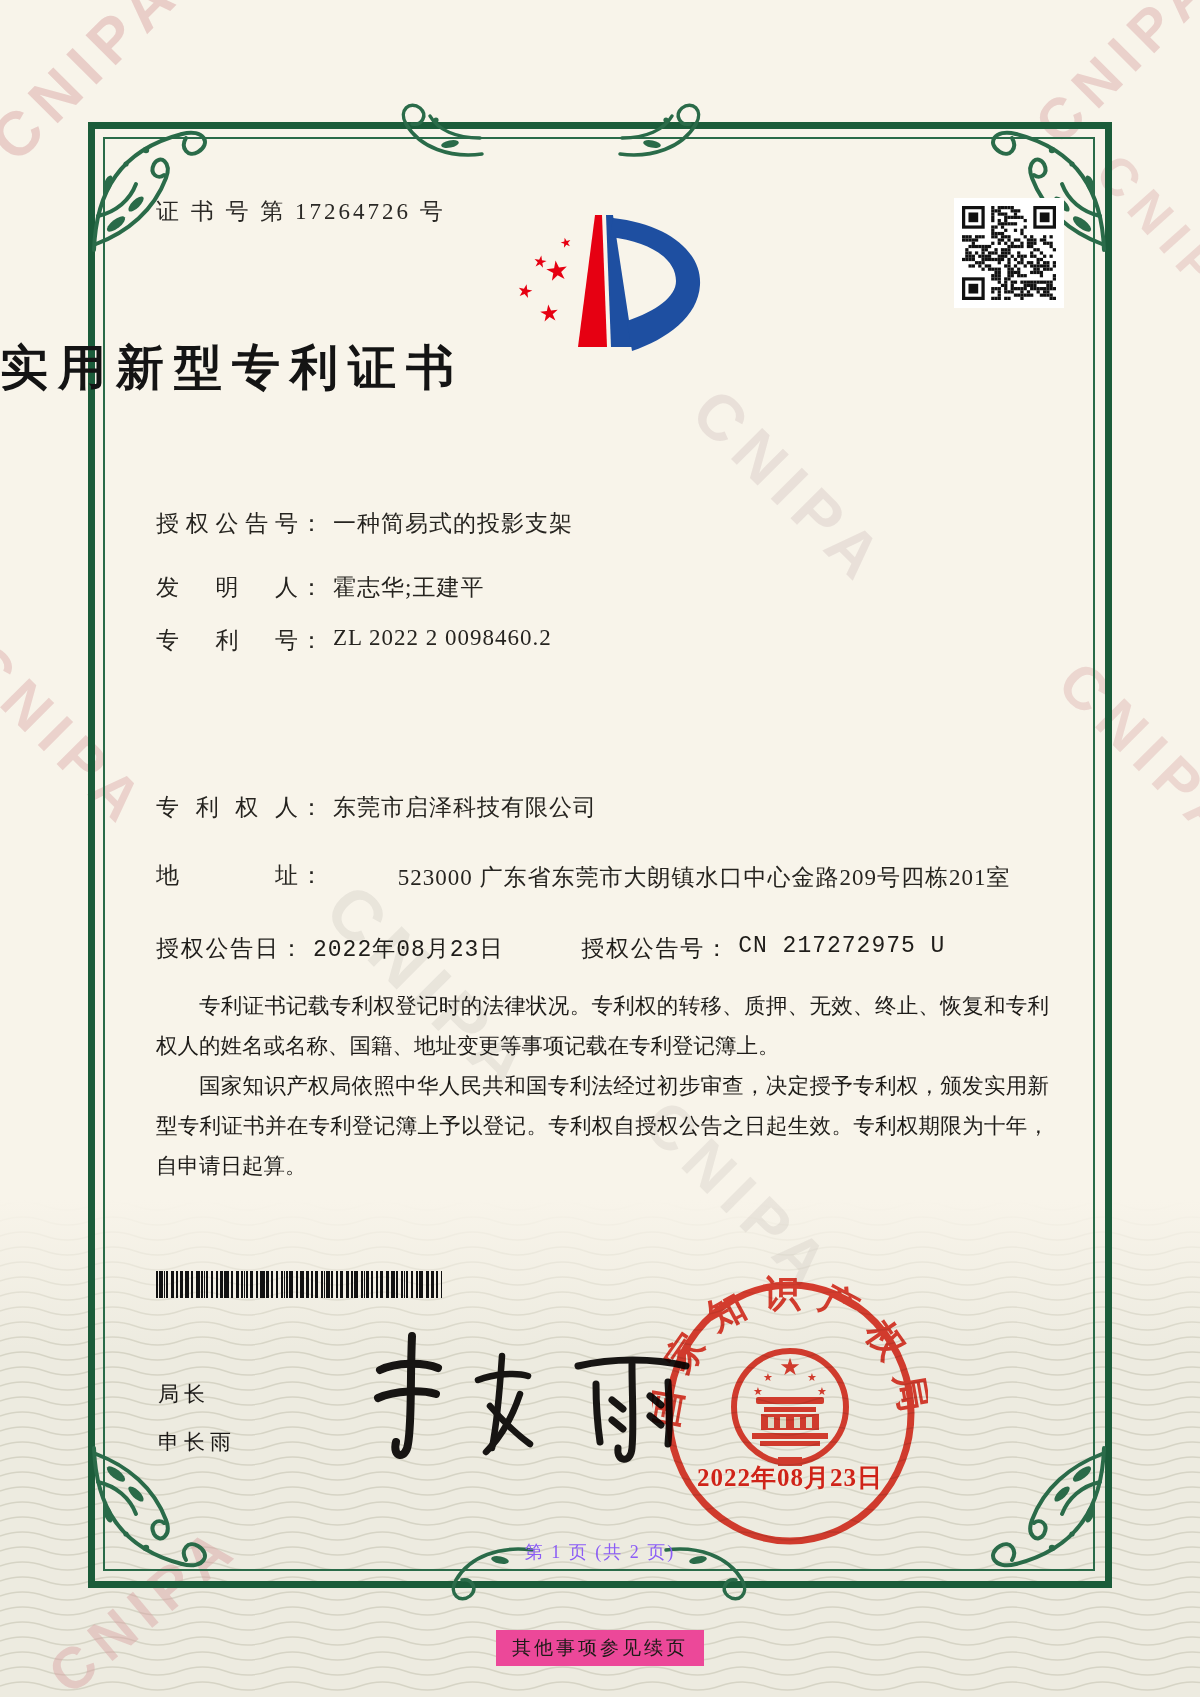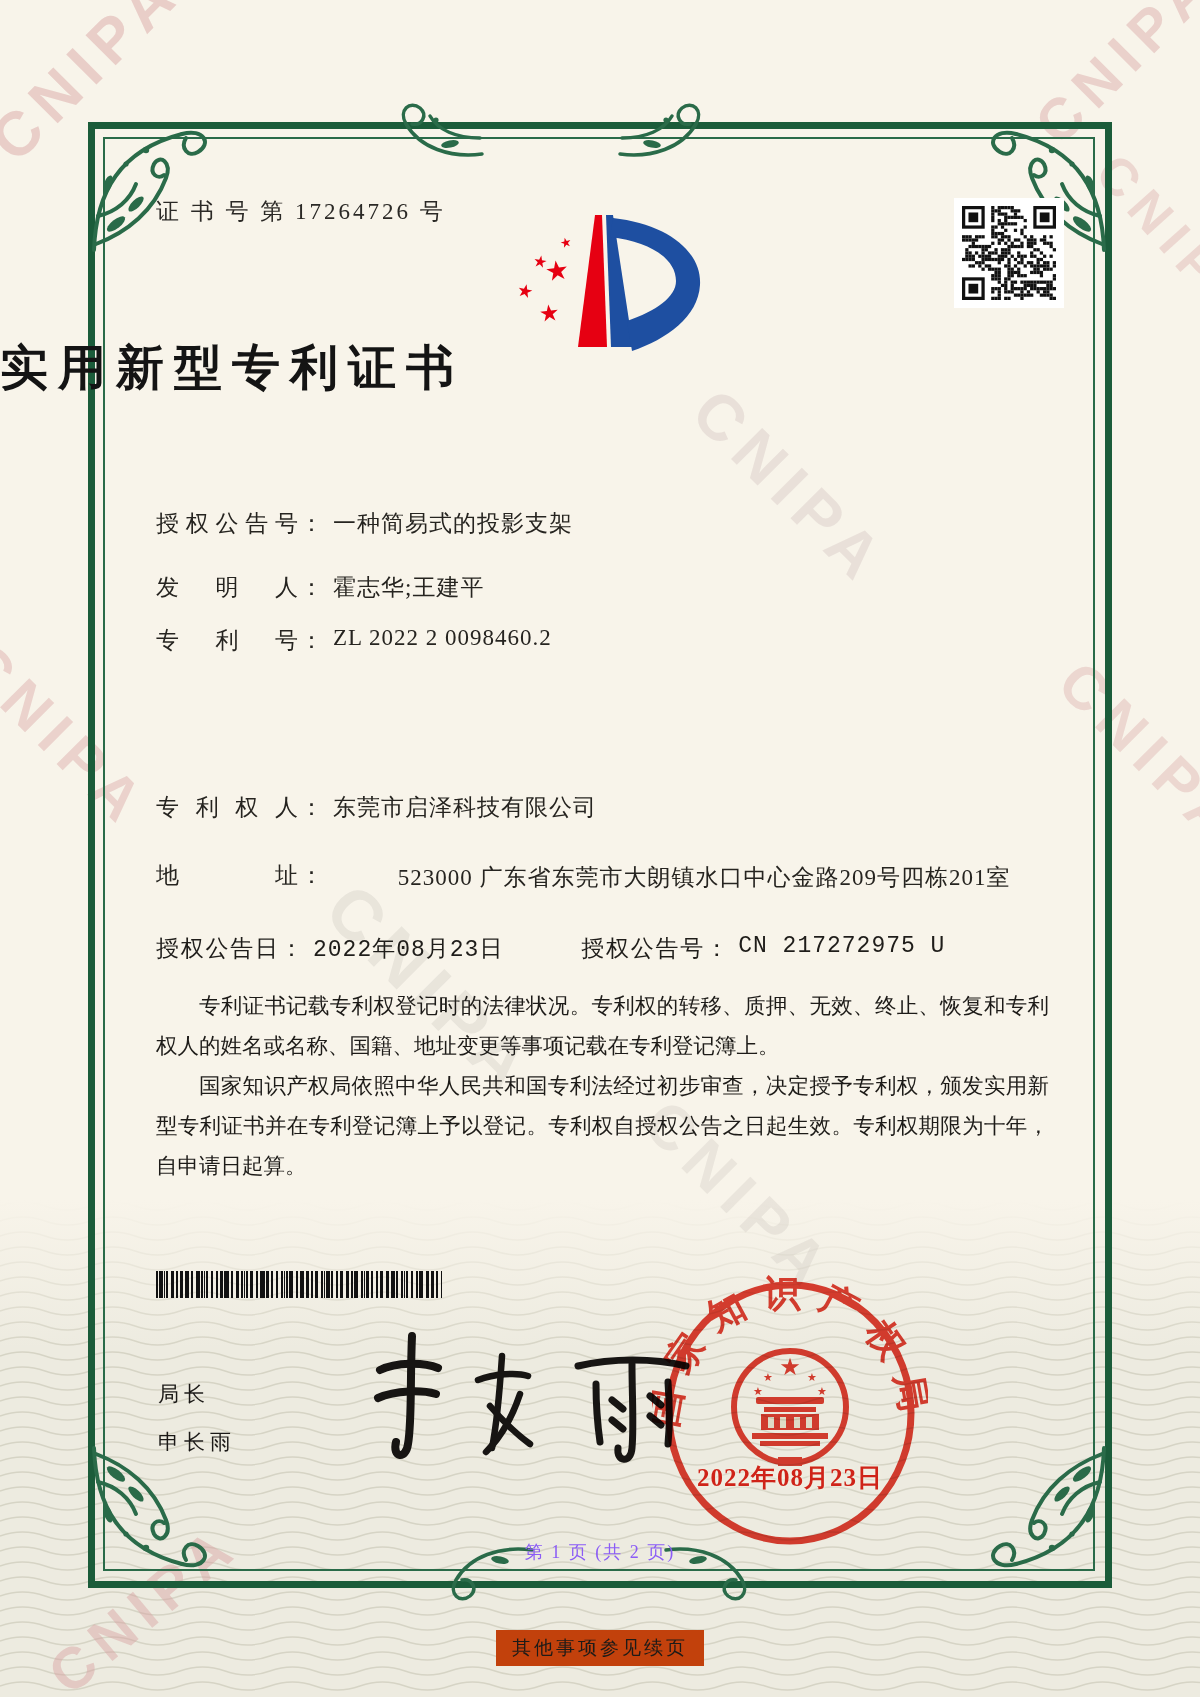--- a/index.html
+++ b/index.html
@@ -59,21 +59,21 @@
 
   
   .seal{position:absolute;left:652px;top:1275px;width:276px;height:276px;opacity:.9;mix-blend-mode:multiply;}
   .sealdate{position:absolute;left:652px;top:1461px;width:276px;text-align:center;font-size:25px;
      font-weight:bold;color:#cf2318;letter-spacing:1px;
      text-shadow:0 0 3px #f4efe2,0 0 5px #f4efe2;}
 
   
   .pagefoot{position:absolute;left:0;top:1540px;width:1200px;text-align:center;font-size:18px;letter-spacing:2px;color:#8b5cf6;}
   .contnote{position:absolute;left:0;top:1630px;width:1200px;text-align:center;}
-  .contnote span{display:inline-block;background:#c2410c;padding:5px 16px;font-size:19px;letter-spacing:3px;color:#1d1b18;}
+  .contnote span{display:inline-block;background:#ec4899;padding:5px 16px;font-size:19px;letter-spacing:3px;color:#1d1b18;}
 </style>
 </head>
 <body>
 
 <div class="page">
 
   <div class="waveband">
     <svg id="waves-svg" width="1200" height="497" viewBox="0 0 1200 497" preserveAspectRatio="none">
         <path d="M0 0 q22.5 -8 45 0 t45 0 t45 0 t45 0 t45 0 t45 0 t45 0 t45 0 t45 0 t45 0 t45 0 t45 0 t45 0 t45 0 t45 0 t45 0 t45 0 t45 0 t45 0 t45 0 t45 0 t45 0 t45 0 t45 0 t45 0 t45 0 t45 0 t45 0" transform="translate(0 6)" fill="none" stroke="#d6d4c5" stroke-width="1.4"></path>
         <path d="M0 0 q22.5 -8 45 0 t45 0 t45 0 t45 0 t45 0 t45 0 t45 0 t45 0 t45 0 t45 0 t45 0 t45 0 t45 0 t45 0 t45 0 t45 0 t45 0 t45 0 t45 0 t45 0 t45 0 t45 0 t45 0 t45 0 t45 0 t45 0 t45 0 t45 0" transform="translate(0 21)" fill="none" stroke="#d6d4c5" stroke-width="1.4"></path>

